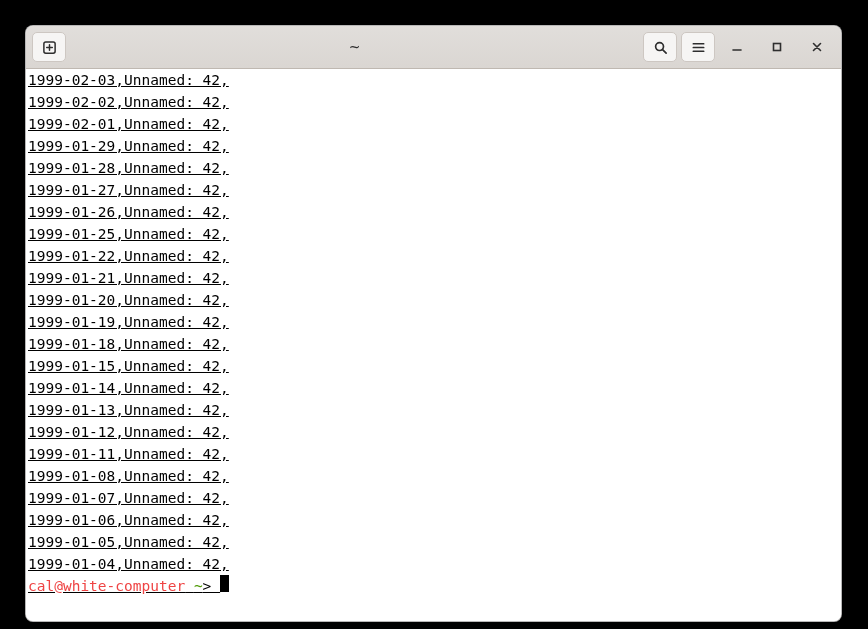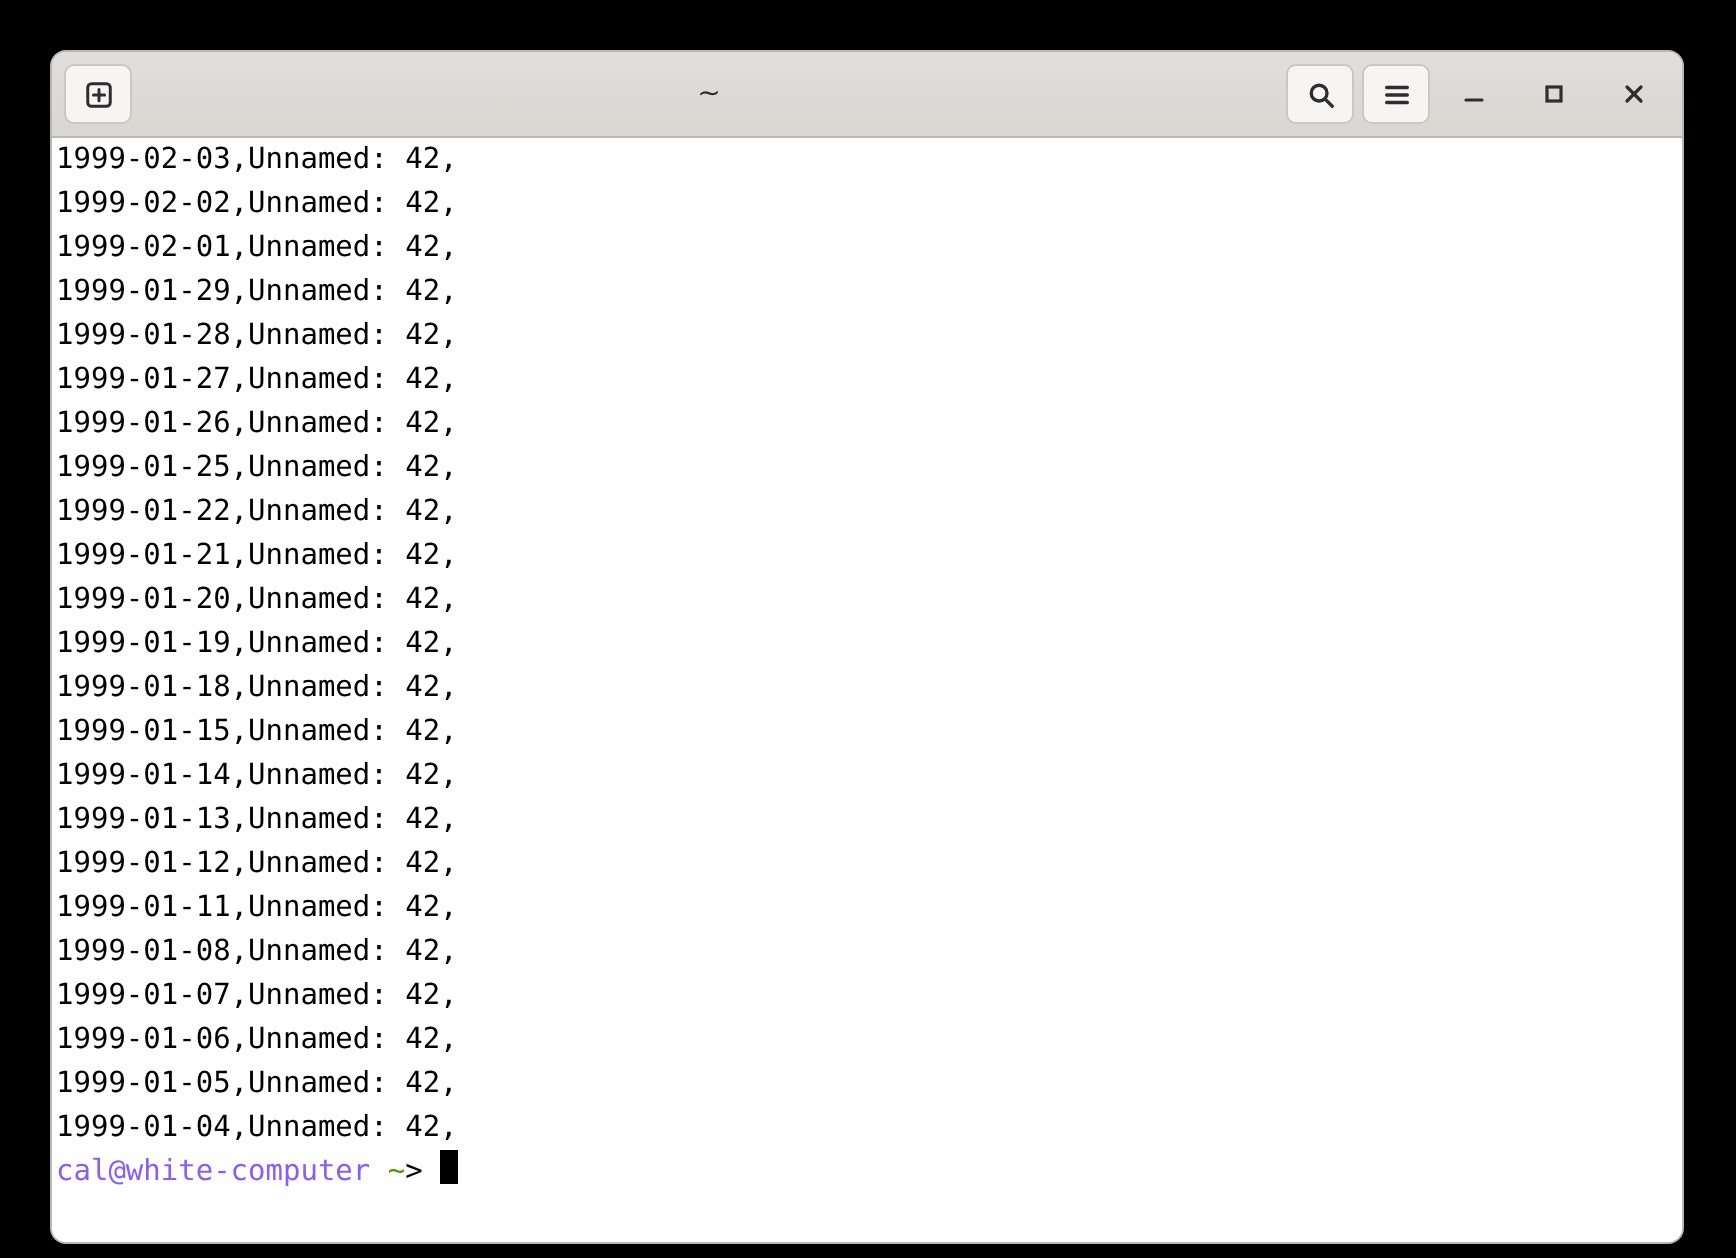--- a/index.html
+++ b/index.html
@@ -67,22 +67,22 @@
       font-size: 14.5px;
       line-height: 22px;
       color: #000;
       overflow-y: auto;
       position: relative;
       white-space: pre;
     }
     .terminal::-webkit-scrollbar { width: 9px; }
     .terminal::-webkit-scrollbar-track { background: #fdfdfd; }
     .terminal::-webkit-scrollbar-thumb { background: #b5b1ac; border-radius: 5px; }
-    .line { white-space: pre; }
-    .prompt-user { color: #8b5cf6; }
+    .line { white-space: pre; text-decoration: underline; }
+    .prompt-user { color: #ef4444; }
     .prompt-path { color: #4e9a06; }
     .prompt-gt { color: #000; }
     .cursor {
       display: inline-block;
       width: 9px;
       height: 17px;
       background: #000;
       vertical-align: text-bottom;
       margin-bottom: 2px;
     }

